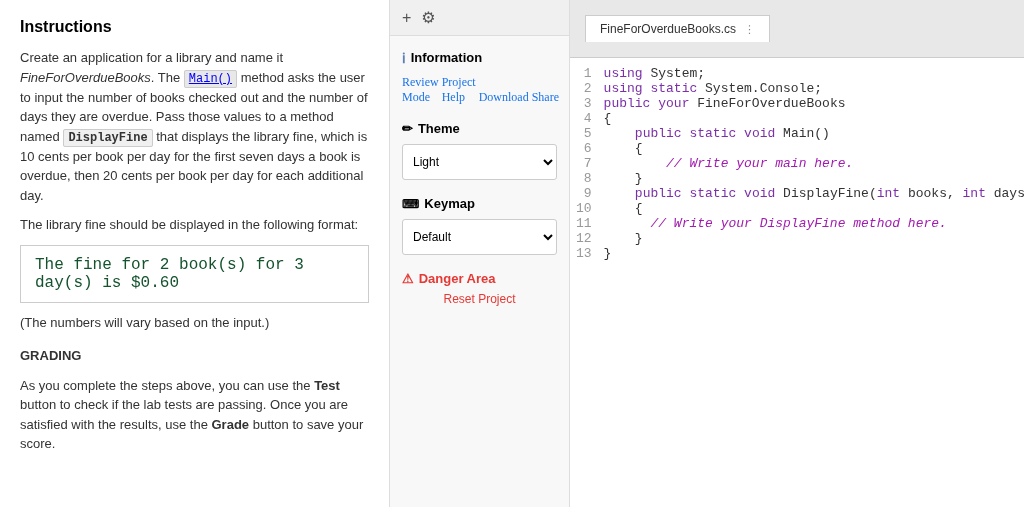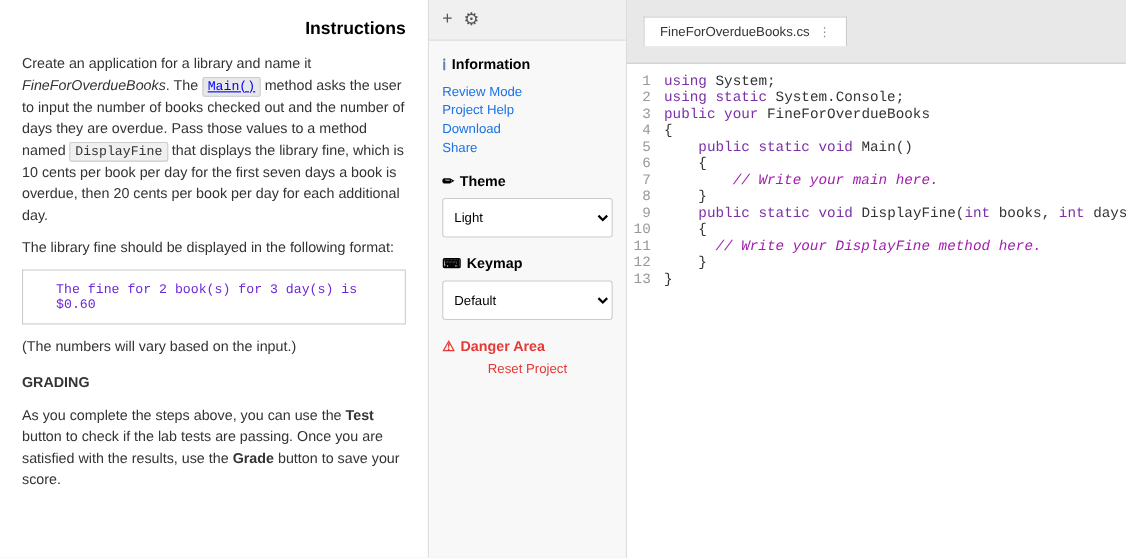--- a/index.html
+++ b/index.html
@@ -17,55 +17,56 @@
       width: 390px;
       background: #fff;
       padding: 18px 20px;
       overflow-y: auto;
       border-right: 1px solid #ddd;
       flex-shrink: 0;
     }
     .instructions-panel h2 {
       font-size: 16px;
       font-weight: bold;
-      text-align: right;
+      text-align: left;
       margin-bottom: 12px;
     }
     .instructions-panel p {
       line-height: 1.5;
       margin-bottom: 10px;
       font-size: 13px;
       color: #333;
     }
     .instructions-panel .code-inline {
       font-family: 'Courier New', monospace;
       background: #f0f0f0;
       border: 1px solid #ccc;
       padding: 1px 4px;
       border-radius: 2px;
       font-size: 12px;
+      font-weight: bold;
     }
     .instructions-panel .method-link {
       font-family: 'Courier New', monospace;
       background: #e8e8e8;
       border: 1px solid #ccc;
       padding: 1px 4px;
       border-radius: 2px;
       font-size: 12px;
       color: #0000ff;
       text-decoration: underline;
     }
     .code-block {
       font-family: 'Courier New', monospace;
-      font-size: 12px;
+      font-size: 16px;
       background: #fff;
       border: 1px solid #ccc;
-      padding: 10px 30px;
+      padding: 10px 14px;
       margin: 10px 0;
-      color: #6d28d9;
+      color: #14532d;
     }
     .grading-title {
       font-weight: bold;
       margin-top: 14px;
       margin-bottom: 6px;
     }
 
     
     .settings-panel {
       width: 180px;
@@ -112,23 +113,24 @@
       font-size: 14px;
     }
     .settings-section-title .theme-icon {
       font-size: 13px;
     }
     .settings-section-title .keymap-icon {
       font-size: 12px;
     }
     .settings-links {
       display: flex;
-      flex-direction: column;
-      align-items: flex-start;
+      flex-direction: row;
+      align-items: flex-end;
       gap: 3px;
+      font-family: Liberation Serif, serif;
     }
     .settings-links a {
       color: #1a73e8;
       text-decoration: none;
       font-size: 12px;
     }
     .settings-select {
       width: 100%;
       padding: 9px 6px;
       font-size: 12px;

